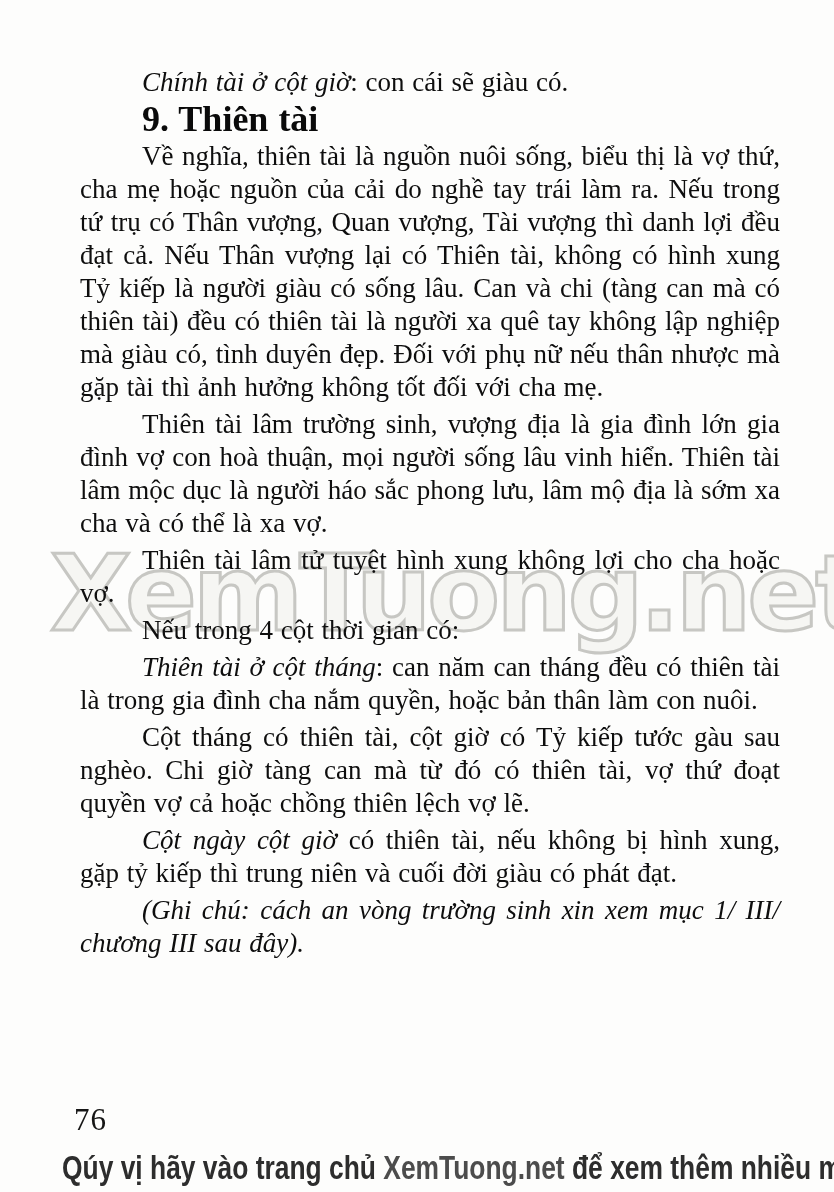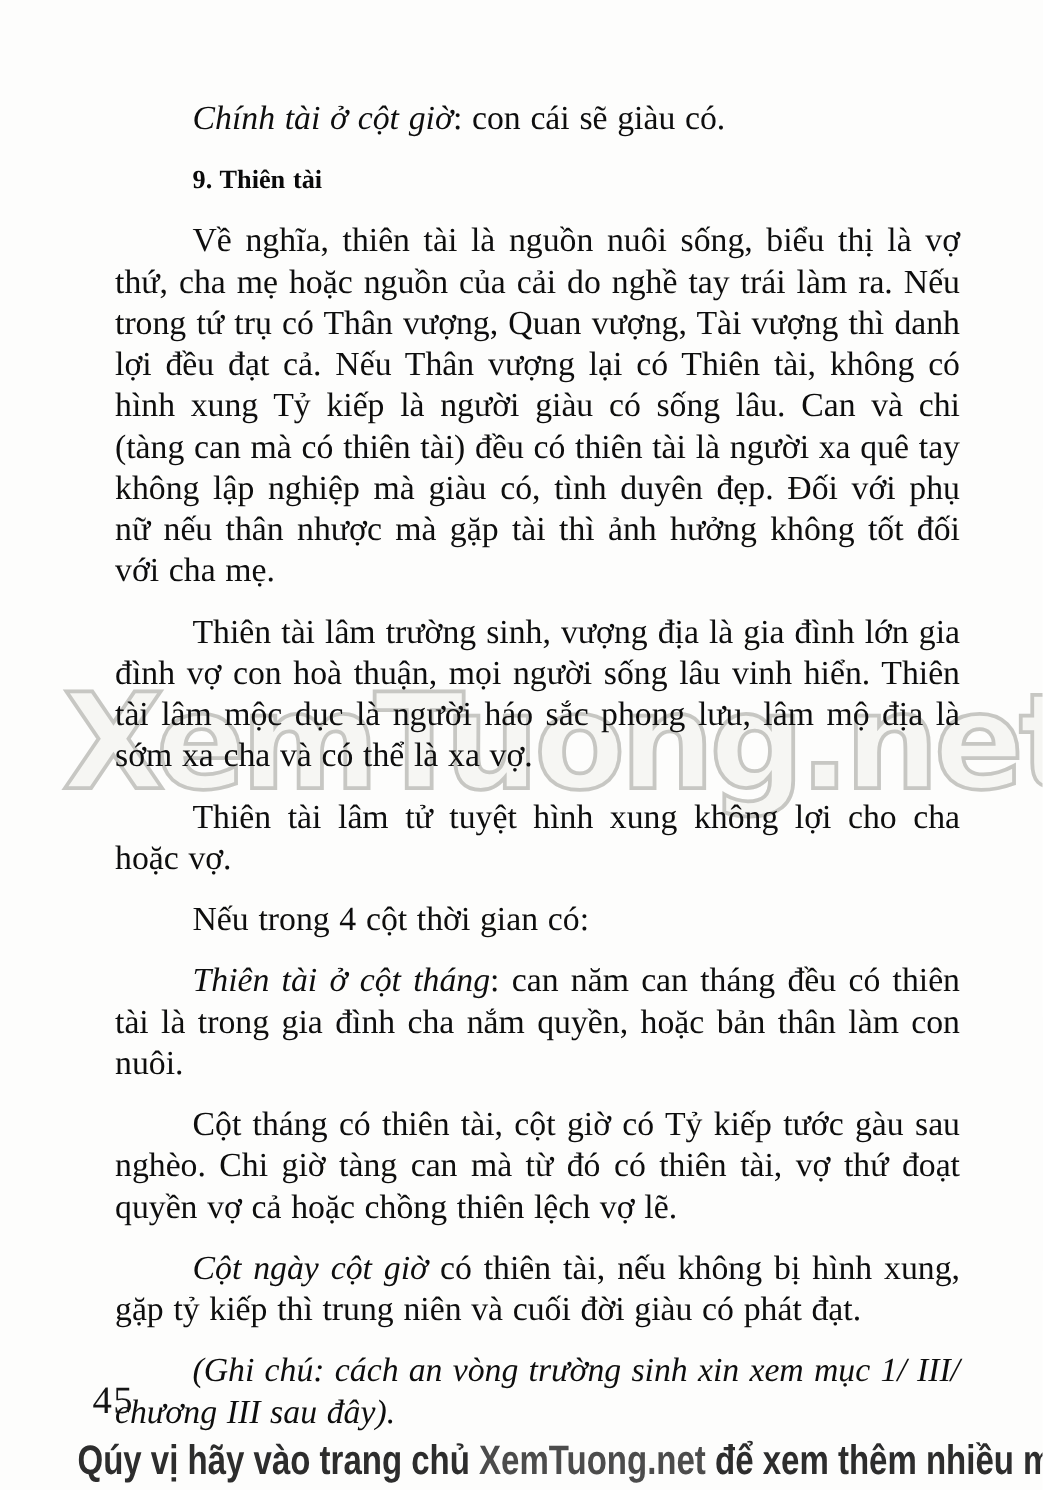--- a/index.html
+++ b/index.html
@@ -32,25 +32,25 @@
     position:absolute;
     left:76px;top:62px;
     width:708px;
     z-index:2;
     color:#0e0e0e;
     font-size:27px;
     line-height:33px;
     text-align:justify;
     word-spacing:1px;
   }
-  .text-block p{margin:16px;text-indent:62px;}
+  .text-block p{margin:4px;text-indent:62px;}
   .heading{
     margin:0;
     text-indent:66px;
-    font-size:21px;
+    font-size:36px;
     line-height:33px;
     font-weight:bold;
     color:#0a0a0a;
   }
   .lead-italic{font-style:italic;}
   .note{font-style:italic;font-family:Liberation Serif, serif;}
   .page-number{
     position:absolute;
     left:74px;top:1102px;
     z-index:2;
@@ -97,17 +97,17 @@
     <p><span class="lead-italic">Thiên tài ở cột tháng</span><span>: can năm can tháng đều có thiên tài là trong gia đình cha nắm quyền, hoặc bản thân làm con nuôi.</span></p>
 
     <p>Cột tháng có thiên tài, cột giờ có Tỷ kiếp tước gàu sau nghèo. Chi giờ tàng can mà từ đó có thiên tài, vợ thứ đoạt quyền vợ cả hoặc chồng thiên lệch vợ lẽ.</p>
 
     <p><span class="lead-italic">Cột ngày cột giờ</span><span> có thiên tài, nếu không bị hình xung, gặp tỷ kiếp thì trung niên và cuối đời giàu có phát đạt.</span></p>
 
     <p class="note">(Ghi chú: cách an vòng trường sinh xin xem mục 1/ III/ chương III sau đây).</p>
 
   </div>
 
-  <div class="page-number">45</div>
+  <div class="page-number">76</div>
 
   <div class="footer"><span>Qúy vị hãy vào trang chủ </span><span class="footer-link">XemTuong.net</span><span> để xem thêm nhiều mục hay khác</span></div>
 
 </div>
 
 </body></html>

